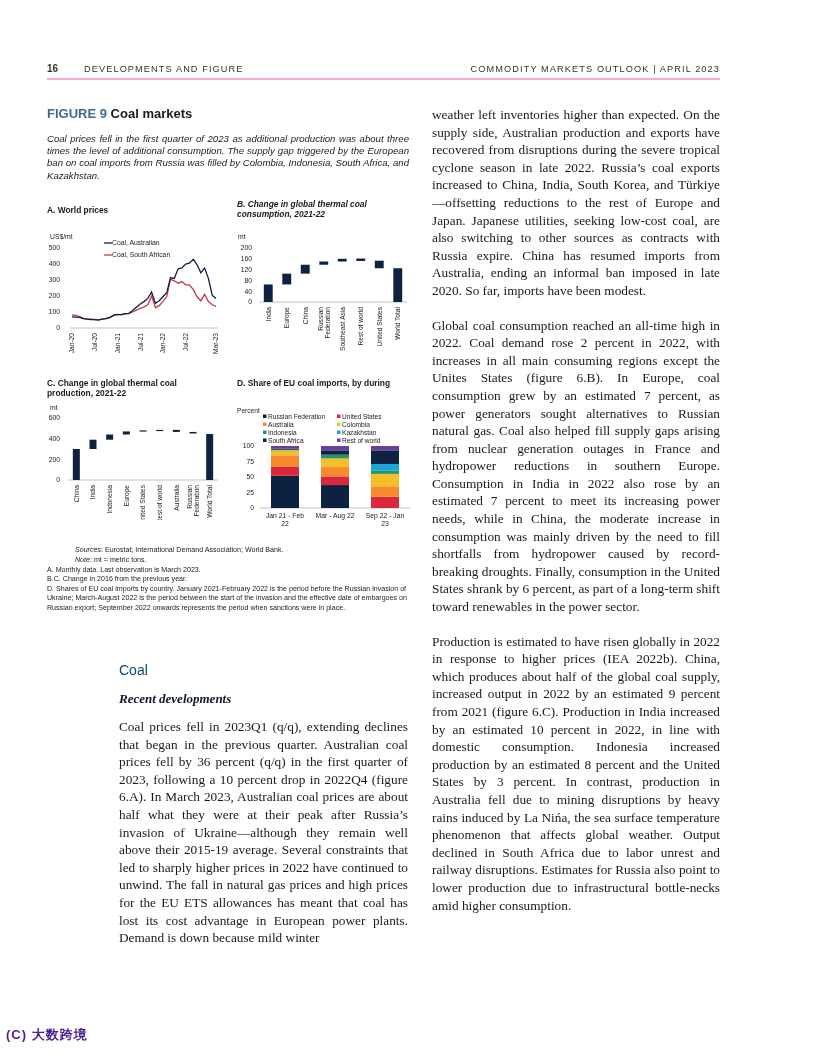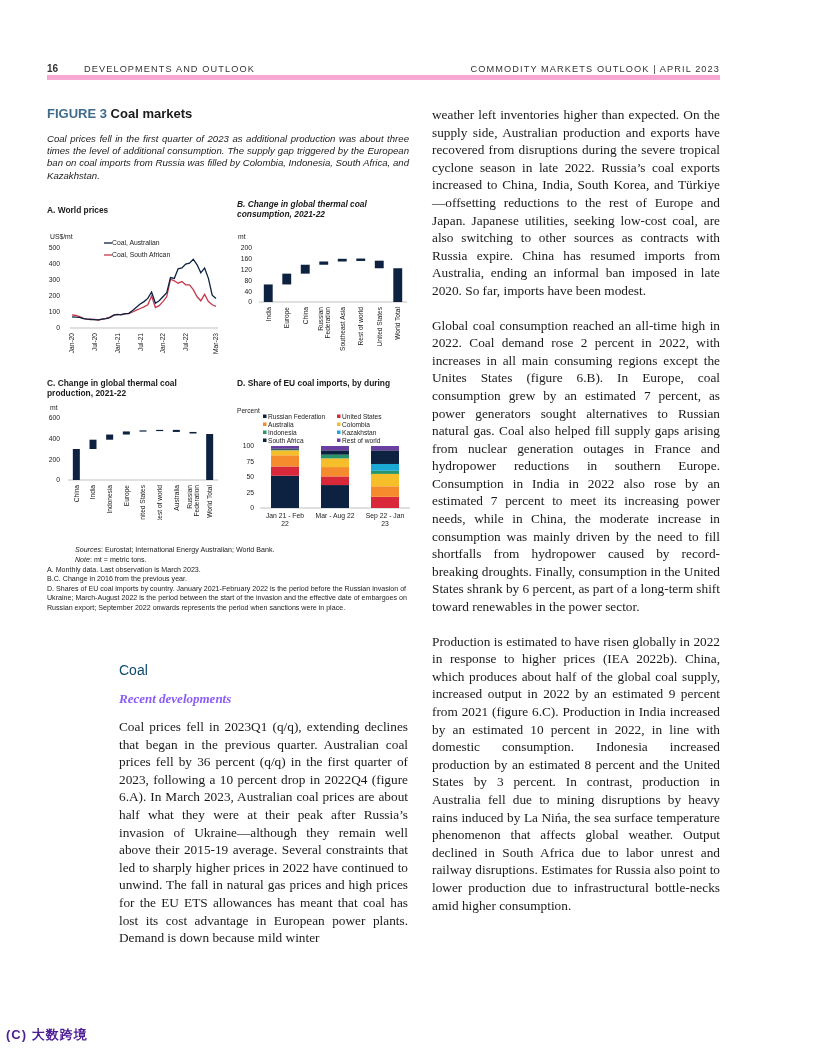--- a/index.html
+++ b/index.html
@@ -1,51 +1,51 @@
 <!DOCTYPE html>
 <html><head>
 <meta charset="utf-8">
 <style>
   * { box-sizing: border-box; margin: 0; padding: 0; }
   body { width: 816px; height: 1056px; background: #ffffff; position: relative; overflow: hidden; font-family: "Liberation Sans", sans-serif; color: #1a1a1a; }
-  .header { position: absolute; left: 47px; top: 62px; width: 673px; height: 18px; border-bottom: 5px solid #f9a8d4; font-size: 9.2px; letter-spacing: 1.1px; color: #333; }
+  .header { position: absolute; left: 47px; top: 62px; width: 673px; height: 18px; border-bottom: 2px solid #f9a8d4; font-size: 9.2px; letter-spacing: 1.1px; color: #333; }
   .header .pnum { position: absolute; left: 0; top: 1px; font-weight: bold; font-size: 10px; letter-spacing: 0; }
   .header .sect { position: absolute; left: 37px; top: 2px; }
   .header .pub { position: absolute; right: 0; top: 2px; }
 
   .fig-title { position: absolute; left: 47px; top: 106px; font-size: 13px; font-weight: bold; }
   .fig-title .num { color: #3f6b8c; }
   .fig-sub { position: absolute; left: 47px; top: 133px; width: 362px; font-size: 9.6px; font-style: italic; line-height: 12.2px; text-align: justify; color: #222; }
 
   .panel-title { position: absolute; font-size: 8.4px; font-weight: bold; line-height: 10px; }
   .chart { position: absolute; }
   .chart svg text { font-family: "Liberation Sans", sans-serif; }
 
   .notes { position: absolute; left: 47px; top: 546px; width: 362px; font-size: 7.1px; line-height: 9.2px; color: #222; }
   .notes p { margin-bottom: 0.6px; }
   .notes i { font-style: italic; margin-left: 28px; }
 
   .sec-head { position: absolute; left: 119px; top: 662px; font-size: 14px; color: #0c4a6e; }
-  .sub-head { position: absolute; left: 119px; top: 691px; font-family: "Liberation Serif", serif; font-style: italic; font-weight: bold; font-size: 13px; color: #8b5cf6; }
+  .sub-head { position: absolute; left: 119px; top: 691px; font-family: "Liberation Serif", serif; font-style: italic; font-weight: bold; font-size: 13px; color: #0f172a; }
   .body-text { position: absolute; font-family: "Liberation Serif", serif; font-size: 13.3px; line-height: 17.6px; text-align: justify; color: #1a1a1a; }
   .body-text p { margin-bottom: 17px; }
 
   .watermark { position: absolute; left: 6px; top: 1026px; font-size: 13px; color: #4c1d95; font-weight: bold; letter-spacing: 1px; }
 </style>
 </head>
 <body>
 
 <div class="header">
   <span class="pnum">16</span>
-  <span class="sect">DEVELOPMENTS AND OUTLOOK</span>
+  <span class="sect">DEVELOPMENTS AND FIGURE</span>
   <span class="pub">COMMODITY MARKETS OUTLOOK | APRIL 2023</span>
 </div>
 
 <div class="fig-title">
-  <span class="num">FIGURE 3</span>
+  <span class="num">FIGURE 9</span>
   <span>Coal markets</span>
 </div>
 <div class="fig-sub">Coal prices fell in the first quarter of 2023 as additional production was about three times the level of additional consumption. The supply gap triggered by the European ban on coal imports from Russia was filled by Colombia, Indonesia, South Africa, and Kazakhstan.</div>
 
 <div class="panel-title" style="left:47px; top:205px; width:170px;">A. World prices</div>
 <div class="panel-title" style="left:237px; top:199px; width:170px;font-style:italic;">B. Change in global thermal coal consumption, 2021-22</div>
 <div class="panel-title" style="left:47px; top:378px; width:170px;">C. Change in global thermal coal production, 2021-22</div>
 <div class="panel-title" style="left:237px; top:378px; width:170px;">D. Share of EU coal imports, by during</div>
 
 <div class="chart" id="chartA" style="left:40px; top:228px; width:185px; height:140px;"><svg width="185" height="140">
@@ -171,21 +171,21 @@
       <rect x="139" y="73.9" width="28.000000000000004" height="12.399999999999991" fill="#f6bf2a"></rect>
       <rect x="139" y="70.80000000000001" width="28.000000000000004" height="3.0999999999999943" fill="#27946a"></rect>
       <rect x="139" y="63.980000000000004" width="28.000000000000004" height="6.820000000000007" fill="#1ba8d4"></rect>
       <rect x="139" y="50.339999999999996" width="28.000000000000004" height="13.640000000000008" fill="#0d2240"></rect>
       <rect x="139" y="46" width="28.000000000000004" height="4.339999999999996" fill="#6b3fa0"></rect>
       <text x="153" y="118" font-size="6.8" fill="#222" text-anchor="middle">Sep 22 - Jan</text>
       <text x="153" y="126" font-size="6.8" fill="#222" text-anchor="middle">23</text>
     </svg></div>
 
 <div class="notes">
-  <p><i>Sources</i><span>: Eurostat; International Energy Australian; World Bank.</span></p>
+  <p><i>Sources</i><span>: Eurostat; International Demand Association; World Bank.</span></p>
   <p><i>Note</i><span>: mt = metric tons.</span></p>
   <p>A. Monthly data. Last observation is March 2023.</p>
   <p>B.C. Change in 2016 from the previous year.</p>
   <p>D. Shares of EU coal imports by country. January 2021-February 2022 is the period before the Russian invasion of Ukraine; March-August 2022 is the period between the start of the invasion and the effective date of embargoes on Russian export; September 2022 onwards represents the period when sanctions were in place.</p>
 </div>
 
 <div class="sec-head">Coal</div>
 <div class="sub-head">Recent developments</div>
 
 <div class="body-text" style="left:119px; top:718px; width:289px;">

